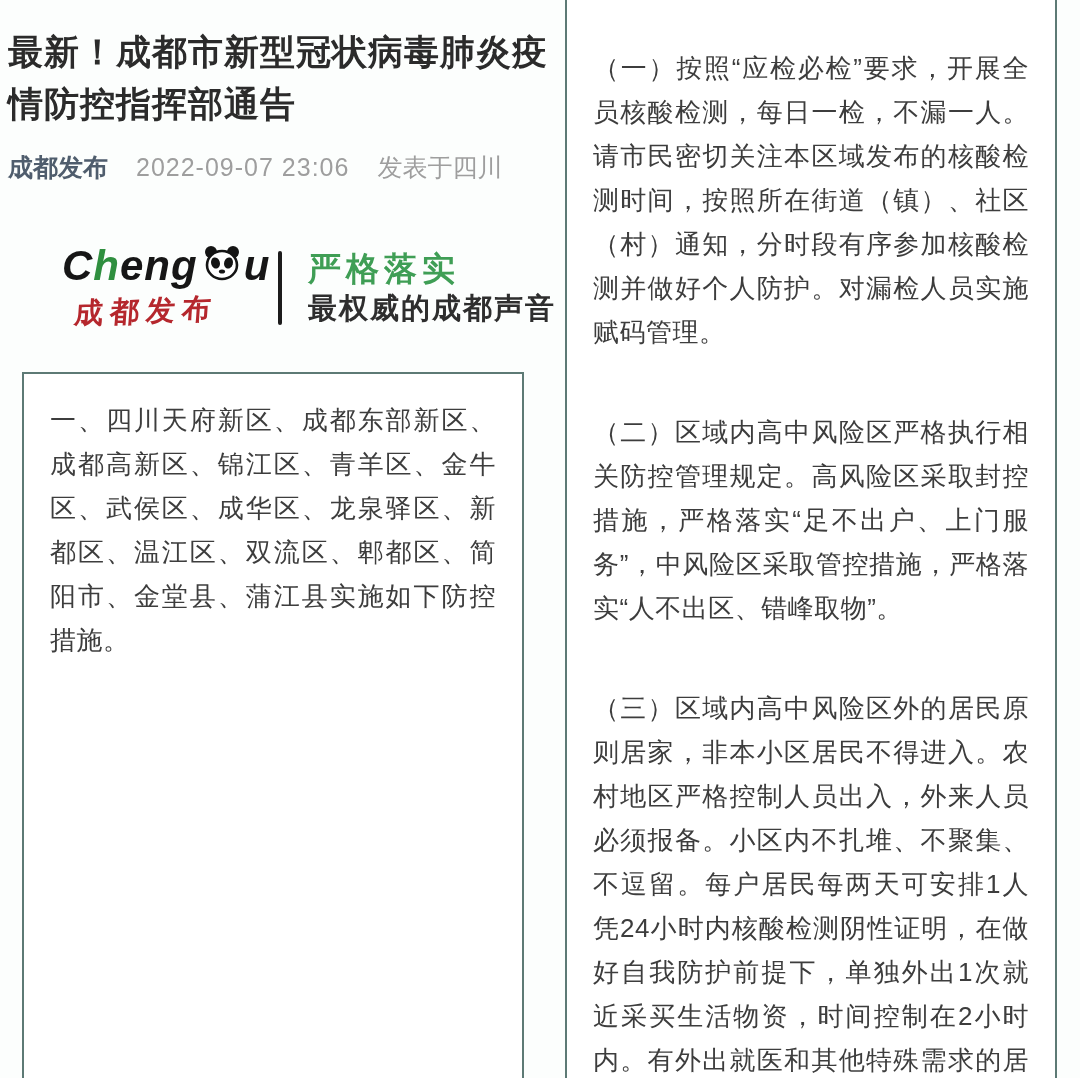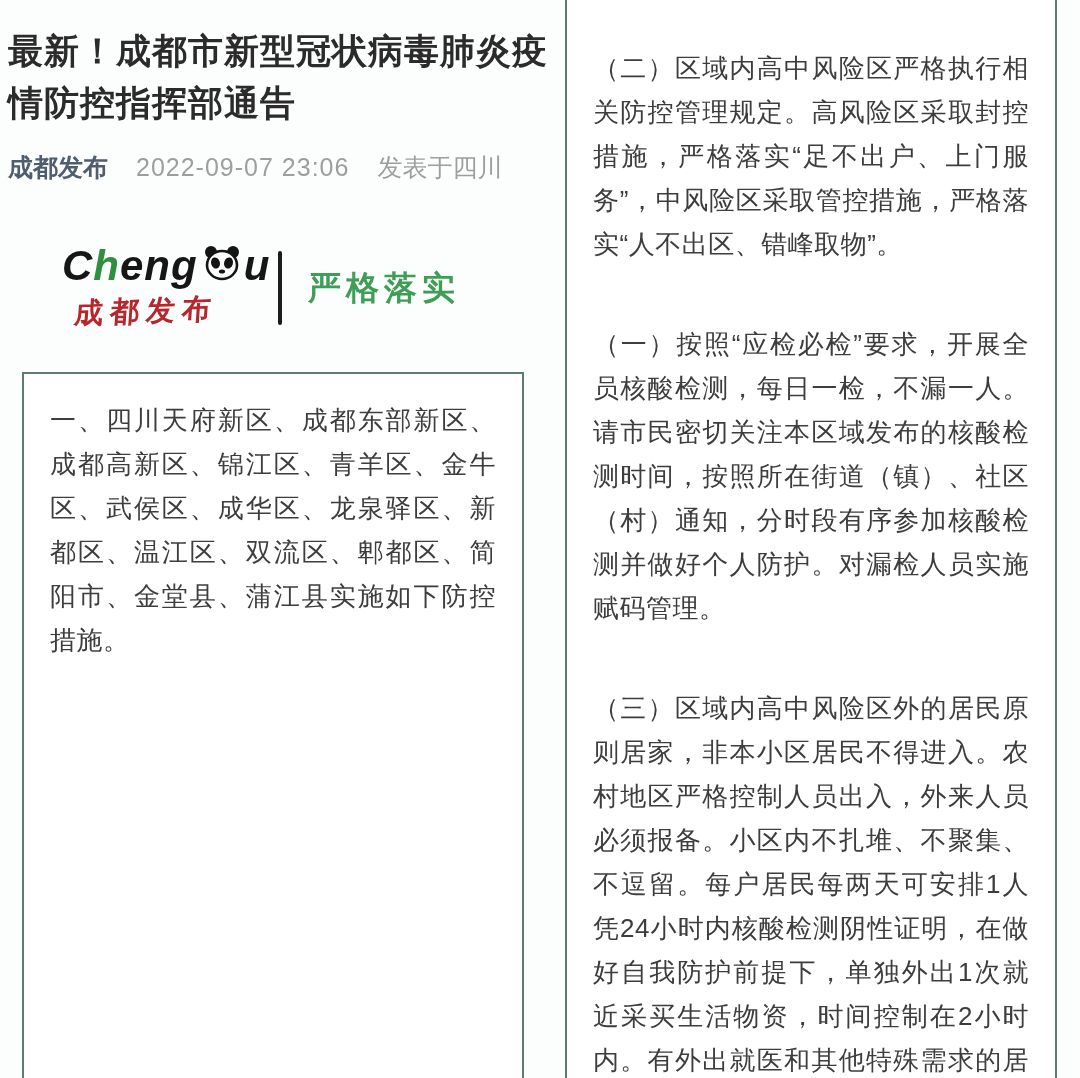--- a/index.html
+++ b/index.html
@@ -13,21 +13,20 @@
   }
 
   
   .header { position: absolute; left: 8px; top: 26px; width: 542px; }
   .title {
     font-size: 35px;
     line-height: 52px;
     font-weight: 700;
     color: #2b2b2b;
     letter-spacing: 1px;
-    font-family: Liberation Serif, serif;
   }
   .byline {
     margin-top: 21px;
     font-size: 25px;
     color: #9e9e9e;
     white-space: nowrap;
   }
   .byline .account {
     color: #4f5d6d;
     font-weight: 600;
@@ -123,24 +122,25 @@
           <ellipse cx="20" cy="27.5" rx="3.1" ry="2.1" fill="#141414"></ellipse>
         </svg>
       </span>
       <span>u</span>
     </div>
     <div class="calligraphy">成都发布</div>
   </div>
   <div class="logo-divider"></div>
   <div class="tagline">
     <div class="line1">严格落实</div>
+    <div class="line2">最权威的成都声音</div>
   </div>
 </div>
 
 <div class="text-box intro-box">
   <p>一、四川天府新区、成都东部新区、成都高新区、锦江区、青羊区、金牛区、武侯区、成华区、龙泉驿区、新都区、温江区、双流区、郫都区、简阳市、金堂县、蒲江县实施如下防控措施。</p>
 </div>
 
 <div class="text-box measures-box">
+  <p>（一）按照“应检必检”要求，开展全员核酸检测，每日一检，不漏一人。请市民密切关注本区域发布的核酸检测时间，按照所在街道（镇）、社区（村）通知，分时段有序参加核酸检测并做好个人防护。对漏检人员实施赋码管理。</p>
   <p>（二）区域内高中风险区严格执行相关防控管理规定。高风险区采取封控措施，严格落实“足不出户、上门服务”，中风险区采取管控措施，严格落实“人不出区、错峰取物”。</p>
-  <p>（一）按照“应检必检”要求，开展全员核酸检测，每日一检，不漏一人。请市民密切关注本区域发布的核酸检测时间，按照所在街道（镇）、社区（村）通知，分时段有序参加核酸检测并做好个人防护。对漏检人员实施赋码管理。</p>
   <p>（三）区域内高中风险区外的居民原则居家，非本小区居民不得进入。农村地区严格控制人员出入，外来人员必须报备。小区内不扎堆、不聚集、不逗留。每户居民每两天可安排1人凭24小时内核酸检测阴性证明，在做好自我防护前提下，单独外出1次就近采买生活物资，时间控制在2小时内。有外出就医和其他特殊需求的居民，经居住地社区同意可以出入小区。</p>
 </div>
 
 </body></html>

